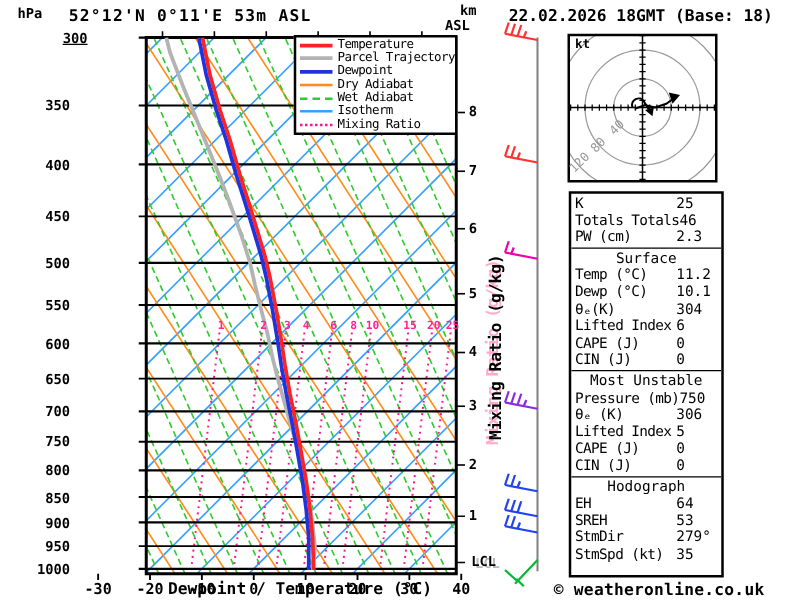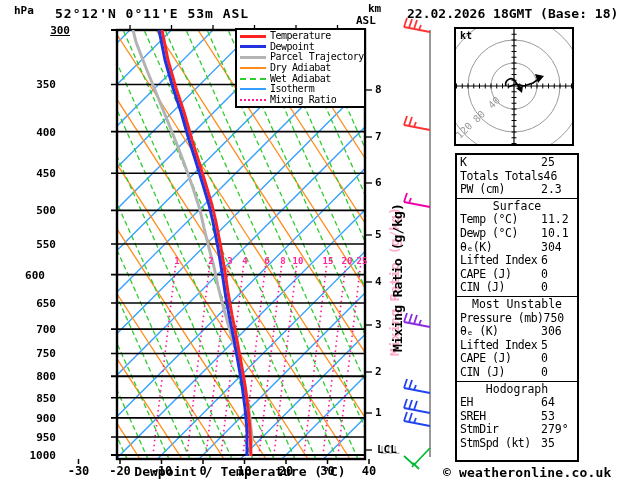--- a/index.html
+++ b/index.html
@@ -304,26 +304,26 @@
   <div class="abs" id="km-unit">km</div>
   <div class="abs" id="asl-unit">ASL</div>
   <div class="abs" id="valid-time">22.02.2026 18GMT (Base: 18)</div>
 
   <div class="abs" id="legend">
       <div class="lg-row">
         <span class="lg-swatch" style="border-top: 3px solid rgb(255, 34, 34);"></span>
         <span class="lg-label">Temperature</span>
       </div>
       <div class="lg-row">
+        <span class="lg-swatch" style="border-top: 3px solid rgb(179, 179, 179);"></span>
+        <span class="lg-label">Parcel Trajectory</span>
+      </div>
+      <div class="lg-row">
         <span class="lg-swatch" style="border-top: 3px solid rgb(34, 51, 221);"></span>
         <span class="lg-label">Dewpoint</span>
-      </div>
-      <div class="lg-row">
-        <span class="lg-swatch" style="border-top: 3px solid rgb(179, 179, 179);"></span>
-        <span class="lg-label">Parcel Trajectory</span>
       </div>
       <div class="lg-row">
         <span class="lg-swatch" style="border-top: 2px solid rgb(255, 140, 26);"></span>
         <span class="lg-label">Dry Adiabat</span>
       </div>
       <div class="lg-row">
         <span class="lg-swatch" style="border-top: 2px dashed rgb(46, 204, 46);"></span>
         <span class="lg-label">Wet Adiabat</span>
       </div>
       <div class="lg-row">
@@ -430,21 +430,21 @@
       </div>
     </div>
 
   <div class="abs" id="footer">© weatheronline.co.uk</div>
 <div class="abs ptick" style="left: 28px; top: 24px; text-decoration: underline;">300</div>
     <div class="abs ptick" style="left: 14px; top: 78.4149px;">350</div>
     <div class="abs ptick" style="left: 14px; top: 125.551px;">400</div>
     <div class="abs ptick" style="left: 14px; top: 167.128px;">450</div>
     <div class="abs ptick" style="left: 14px; top: 204.32px;">500</div>
     <div class="abs ptick" style="left: 14px; top: 237.965px;">550</div>
-    <div class="abs ptick" style="left: 14px; top: 268.68px; text-align: center;">600</div>
+    <div class="abs ptick" style="left: 14px; top: 268.68px;">600</div>
     <div class="abs ptick" style="left: 14px; top: 296.934px;">650</div>
     <div class="abs ptick" style="left: 14px; top: 323.094px;">700</div>
     <div class="abs ptick" style="left: 14px; top: 347.449px;">750</div>
     <div class="abs ptick" style="left: 14px; top: 370.231px;">800</div>
     <div class="abs ptick" style="left: 14px; top: 391.631px;">850</div>
     <div class="abs ptick" style="left: 14px; top: 411.808px;">900</div>
     <div class="abs ptick" style="left: 14px; top: 430.894px;">950</div>
     <div class="abs ptick" style="left: 14px; top: 449px;">1000</div>
     <div class="abs ttick" style="left: 56.5px; top: 464px;">-30</div>
     <div class="abs ttick" style="left: 98px; top: 464px;">-20</div>

